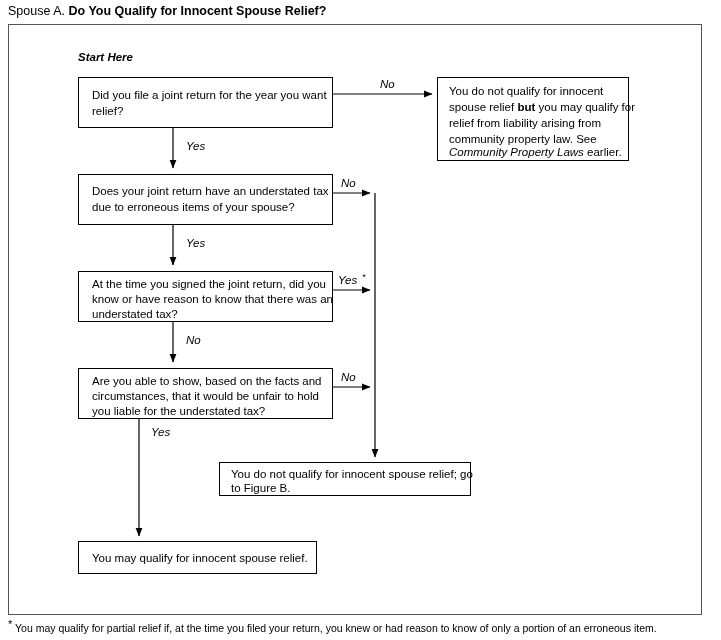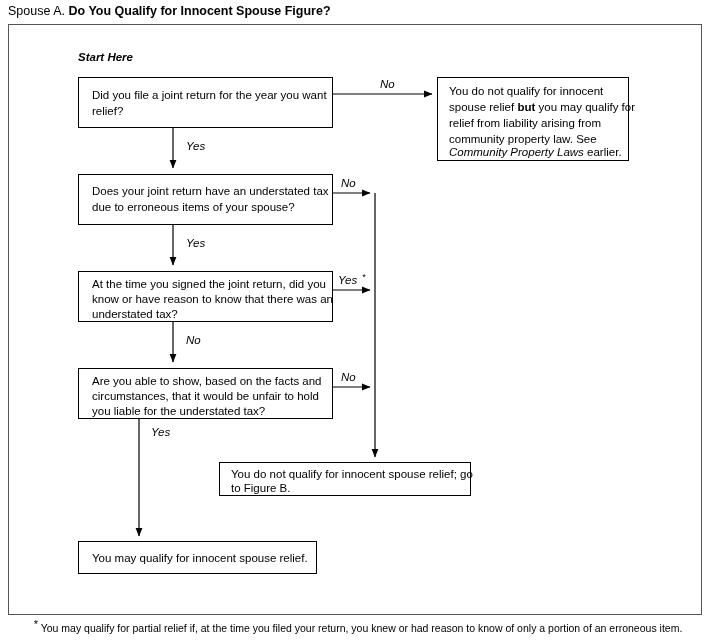--- a/index.html
+++ b/index.html
@@ -45,21 +45,20 @@
     background: #ffffff;
   }
   .footnote {
     position: absolute;
     left: 8px;
     top: 622px;
     width: 700px;
     font-size: 10.5px;
     line-height: 13px;
     white-space: nowrap;
-    text-align: center;
   }
   .footnote .star {
     font-size: 11px;
     vertical-align: super;
     line-height: 0;
   }
   svg.chart {
     position: absolute;
     left: 0;
     top: 0;
@@ -101,21 +100,21 @@
     font-size: 9px;
   }
 </style>
 </head>
 <body>
 
 <div id="page">
 
   <div class="fig-title">
     <span class="label">Spouse A.</span>
-    <span class="heading">Do You Qualify for Innocent Spouse Figure?</span>
+    <span class="heading">Do You Qualify for Innocent Spouse Relief?</span>
   </div>
 
   <div class="frame"></div>
 
   <svg class="chart" viewBox="0 0 721 640" xmlns="http://www.w3.org/2000/svg">
     <defs>
       <marker id="arrow" markerWidth="9" markerHeight="9" refX="8.5" refY="3.6" orient="auto" markerUnits="userSpaceOnUse">
         <path d="M0,0 L9,3.6 L0,7.2 z" fill="#000000"></path>
       </marker>
     </defs>

